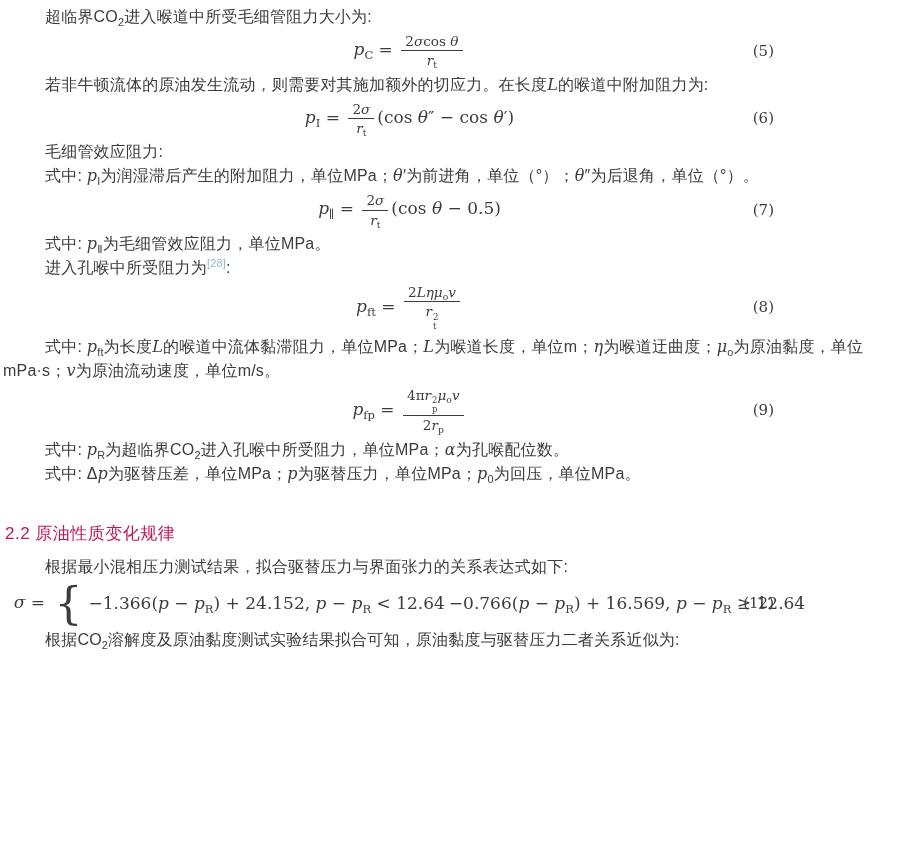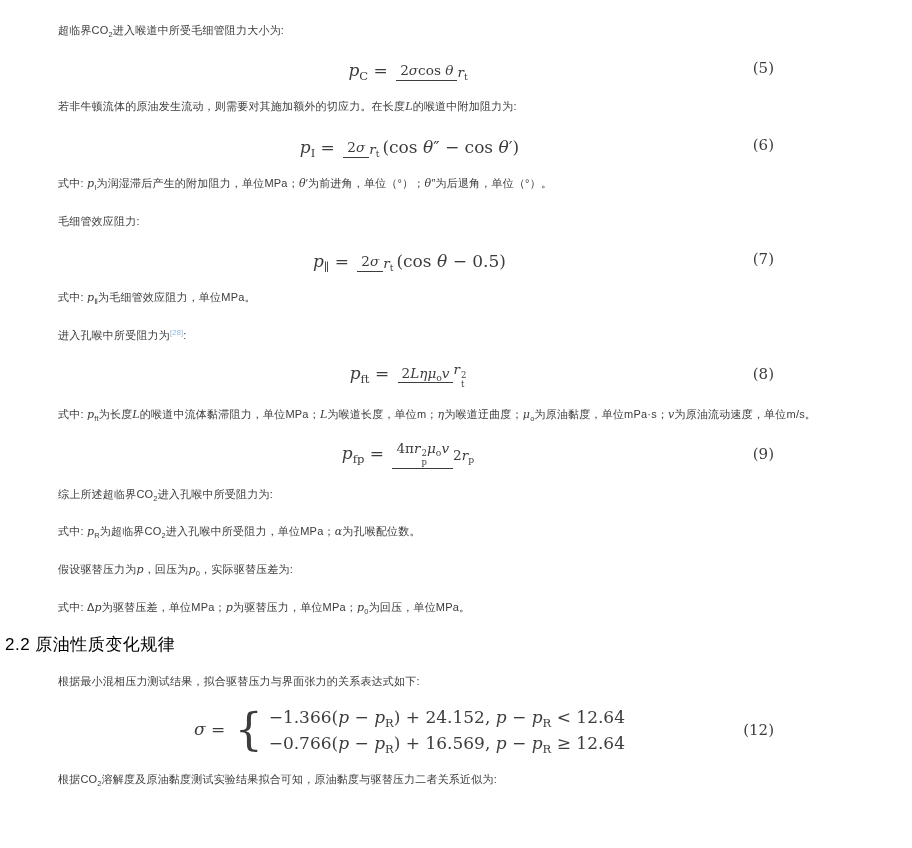--- a/index.html
+++ b/index.html
@@ -3,76 +3,76 @@
 <meta charset="utf-8">
 <style>
   html, body { margin: 0; padding: 0; background: #ffffff; }
   body {
     width: 912px; height: 848px; overflow: hidden;
     font-family: "Liberation Sans", "DejaVu Sans", sans-serif;
     color: #3c3c3c;
   }
   .doc { padding: 5px 26px 0 3px; }
   .para {
-    margin: 13px; padding: 0;
-    font-size: 11px; line-height: 24px;
+    margin: 0; padding: 0;
+    font-size: 16px; line-height: 24px;
     text-indent: 42px;
     letter-spacing: 0.2px;
   }
   
   .mi { font-family: "DejaVu Serif", serif; font-style: italic; }
   sub, sup { font-size: 0.68em; line-height: 0; }
   sub { vertical-align: -0.35em; }
   sup { vertical-align: 0.55em; }
   .cite { text-decoration: none; cursor: pointer; text-align: center; }
   .cite sup { color: #8fb6dd; }
   
   .eqrow {
     position: relative;
-    display: flex; align-items: flex-end; justify-content: center;
+    display: flex; align-items: center; justify-content: center;
     margin: 4px 0; padding-right: 70px;
     min-height: 26px;
   }
   .math {
     font-family: "DejaVu Serif", serif;
     font-size: 17px; line-height: 1.3;
     white-space: pre;
   }
   .eqnum {
     position: absolute; right: 112px; top: 50%;
     transform: translateY(-50%);
     font-family: "DejaVu Serif", serif;
     font-size: 15px; color: #3c3c3c;
   }
   
   .frac {
-    display: inline-flex; flex-direction: row; align-items: center;
+    display: inline-flex; flex-direction: column; align-items: center;
     vertical-align: middle; margin: 0 3px;
     font-size: 0.8em; line-height: 1.2; text-align: center;
   }
   .frac > .num { display: block; padding: 0 4px 1px; border-bottom: 1px solid #3c3c3c; }
   .frac > .den { display: block; padding-top: 1px; }
   
   .stack {
     display: inline-flex; flex-direction: column; align-items: flex-start;
     font-size: 0.62em; line-height: 1.05; vertical-align: -0.45em;
     font-style: normal; margin-left: 1px;
   }
   .stack > span { display: block; }
   
   .cases { display: inline-flex; align-items: center; vertical-align: middle; margin-left: 4px; }
   .cases > .brace {
     font-size: 44px; line-height: 0.95; font-weight: 300; margin-right: 6px;
   }
-  .cases > .rows { display: inline-flex; flex-direction: column; gap: 4px; text-align: left; }
+  .cases > .rows { display: inline-flex; flex-direction: row; gap: 4px; text-align: left; }
   
   .section-heading {
-    margin: 11px 0 10px; padding-left: 2px;
+    margin: 36px 0 10px; padding-left: 2px;
     font-size: 17px; font-weight: 400;
-    color: #000000; letter-spacing: 0.5px;
+    color: #be185d; letter-spacing: 0.5px;
   }
 </style>
 </head>
 <body>
 
 <div class="doc">
 
   <p class="para">超临界CO<sub>2</sub>进入喉道中所受毛细管阻力大小为:</p>
 
   <div class="eqrow">
@@ -81,23 +81,23 @@
   </div>
 
 
   <p class="para">若非牛顿流体的原油发生流动，则需要对其施加额外的切应力。在长度<i class="mi">L</i>的喉道中附加阻力为:</p>
 
   <div class="eqrow">
     <span class="math"><i class="mi">p</i><sub>I</sub> = <span class="frac"><span class="num">2<i class="mi">σ</i></span><span class="den"><i class="mi">r</i><sub>t</sub></span></span>(cos <i class="mi">θ</i>″ − cos <i class="mi">θ</i>′)</span>
     <span class="eqnum">(6)</span>
   </div>
 
+  <p class="para">毛细管效应阻力:</p>
+
   <p class="para">式中: <i class="mi">p</i><sub>I</sub>为润湿滞后产生的附加阻力，单位MPa；<i class="mi">θ</i>′为前进角，单位（°）；<i class="mi">θ</i>″为后退角，单位（°）。</p>
-
-  <p class="para">毛细管效应阻力:</p>
 
   <div class="eqrow">
     <span class="math"><i class="mi">p</i><sub>∥</sub> = <span class="frac"><span class="num">2<i class="mi">σ</i></span><span class="den"><i class="mi">r</i><sub>t</sub></span></span>(cos <i class="mi">θ</i> − 0.5)</span>
     <span class="eqnum">(7)</span>
   </div>
 
   <p class="para">式中: <i class="mi">p</i><sub>Ⅱ</sub>为毛细管效应阻力，单位MPa。</p>
 
   <p class="para"><span>进入孔喉中所受阻力为</span><a class="cite"><sup>[28]</sup></a><span>:</span></p>
 
@@ -108,26 +108,24 @@
 
   <p class="para">式中: <i class="mi">p</i><sub>ft</sub>为长度<i class="mi">L</i>的喉道中流体黏滞阻力，单位MPa；<i class="mi">L</i>为喉道长度，单位m；<i class="mi">η</i>为喉道迂曲度；<i class="mi">μ</i><sub>o</sub>为原油黏度，单位mPa·s；<i class="mi">v</i>为原油流动速度，单位m/s。</p>
 
 
   <div class="eqrow">
     <span class="math"><i class="mi">p</i><sub>fp</sub> = <span class="frac"><span class="num">4π<i class="mi">r</i><span class="stack"><span class="ssup">2</span><span class="ssub">p</span></span><i class="mi">μ</i><sub>o</sub><i class="mi">v</i></span><span class="den">2<i class="mi">r</i><sub>p</sub></span></span></span>
     <span class="eqnum">(9)</span>
   </div>
 
 
-  <p class="para">综上所述超临界CO<sub>2</sub>进入孔喉中所受阻力为:</p>
 
 
   <p class="para">式中: <i class="mi">p</i><sub>R</sub>为超临界CO<sub>2</sub>进入孔喉中所受阻力，单位MPa；<i class="mi">α</i>为孔喉配位数。</p>
 
-  <p class="para">假设驱替压力为<i class="mi">p</i>，回压为<i class="mi">p</i><sub>0</sub>，实际驱替压差为:</p>
 
 
   <p class="para">式中: Δ<i class="mi">p</i>为驱替压差，单位MPa；<i class="mi">p</i>为驱替压力，单位MPa；<i class="mi">p</i><sub>0</sub>为回压，单位MPa。</p>
 
   <h3 class="section-heading">2.2 原油性质变化规律</h3>
 
   <p class="para">根据最小混相压力测试结果，拟合驱替压力与界面张力的关系表达式如下:</p>
 
   <div class="eqrow">
     <span class="math"><i class="mi">σ</i> = <span class="cases"><span class="brace">{</span><span class="rows"><span class="row">−1.366(<i class="mi">p</i> − <i class="mi">p</i><sub>R</sub>) + 24.152, <i class="mi">p</i> − <i class="mi">p</i><sub>R</sub> &lt; 12.64</span><span class="row">−0.766(<i class="mi">p</i> − <i class="mi">p</i><sub>R</sub>) + 16.569, <i class="mi">p</i> − <i class="mi">p</i><sub>R</sub> ≥ 12.64</span></span></span></span>

